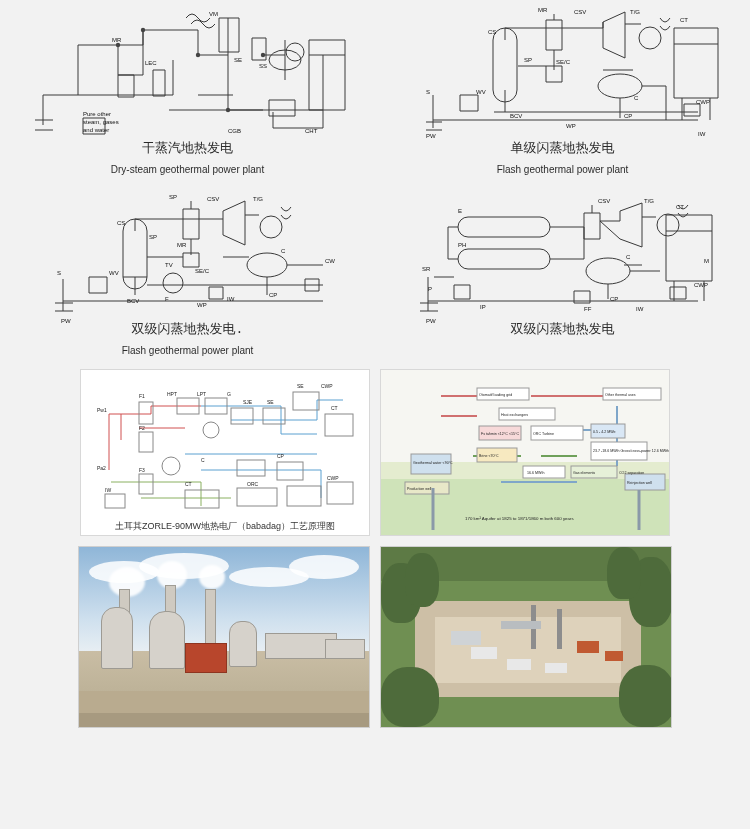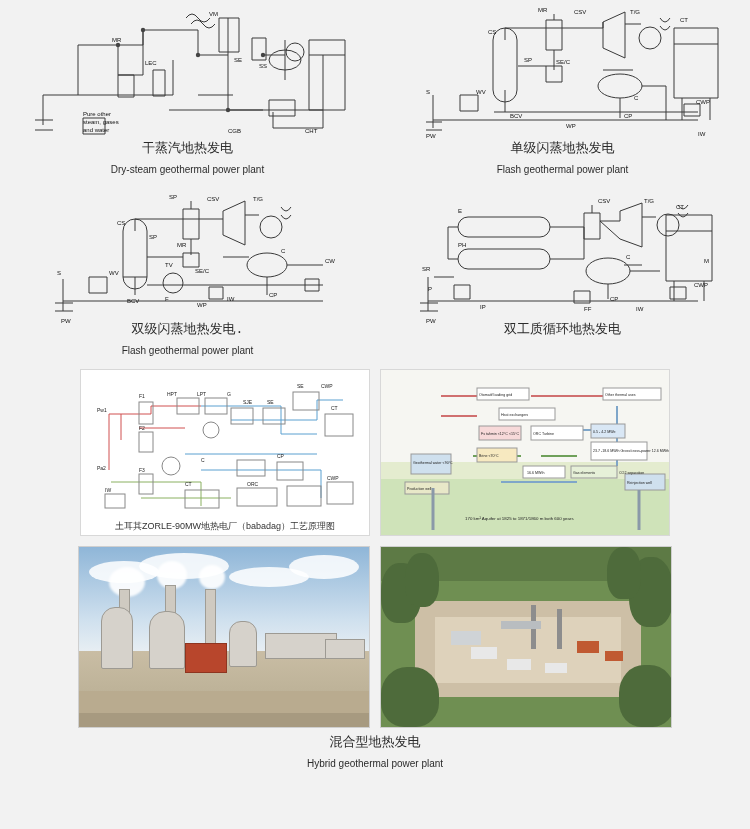--- a/index.html
+++ b/index.html
@@ -302,21 +302,21 @@
             <text x="30" y="100">P</text>
             <text x="28" y="132">PW</text>
             <text x="82" y="118">IP</text>
             <text x="186" y="120">FF</text>
             <text x="238" y="120">IW</text>
             <text x="306" y="72">M</text>
           </g>
         </svg>
       </div>
       <div class="cap">
-        <div class="zh">双工质循环地热发电</div>
+        <div class="zh">双级闪蒸地热发电</div>
       </div>
     </div>
   </div>
 
   <div class="figrow" style="margin-top:10px;">
 
     <div class="fig fig-left">
       <div class="orc-bg"></div>
       <svg width="288" height="165" viewBox="0 0 288 165" style="position:absolute;inset:0;">
         <g fill="none" stroke-width="1">
@@ -483,18 +483,14 @@
       <div class="rig" style="left:70px;top:84px;width:30px;height:14px;background:#cfd3d6;"></div>
       <div class="tree" style="left:0px;top:16px;width:40px;height:60px;"></div>
       <div class="tree" style="left:24px;top:6px;width:34px;height:54px;"></div>
       <div class="tree" style="left:248px;top:10px;width:44px;height:70px;"></div>
       <div class="tree" style="left:226px;top:0px;width:34px;height:52px;"></div>
       <div class="tree" style="left:0px;top:120px;width:58px;height:60px;"></div>
       <div class="tree" style="left:238px;top:118px;width:56px;height:62px;"></div>
     </div>
   </div>
 
-  <div class="cap final-cap">
-    <div class="zh">混合型地热发电</div>
-    <div class="en">Hybrid geothermal power plant</div>
-  </div>
 
 </div>
 
 </body></html>

